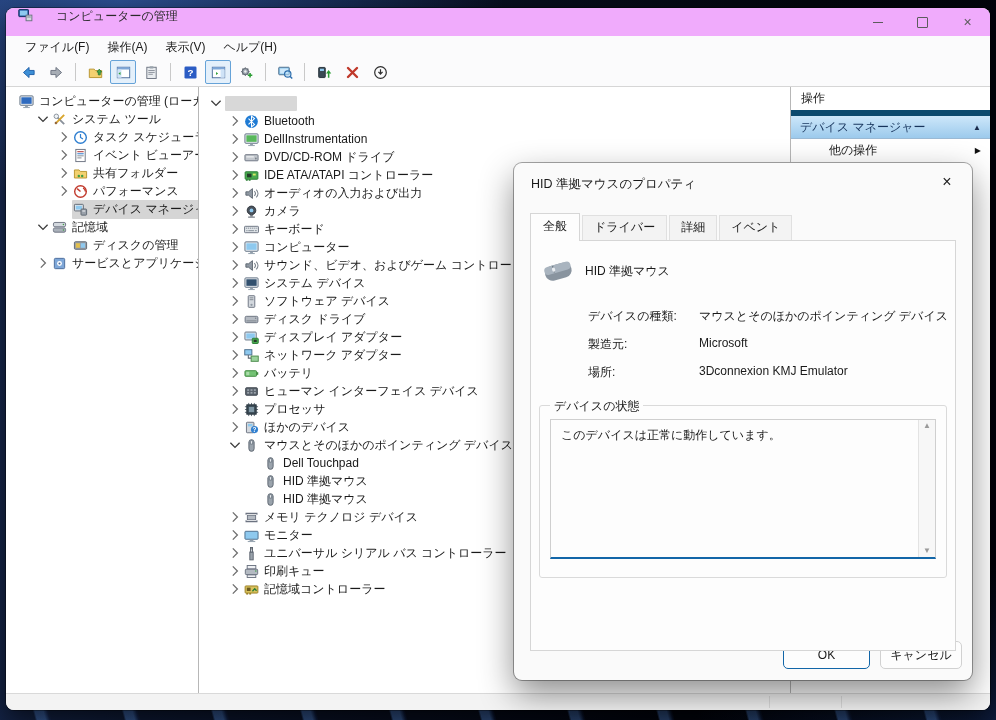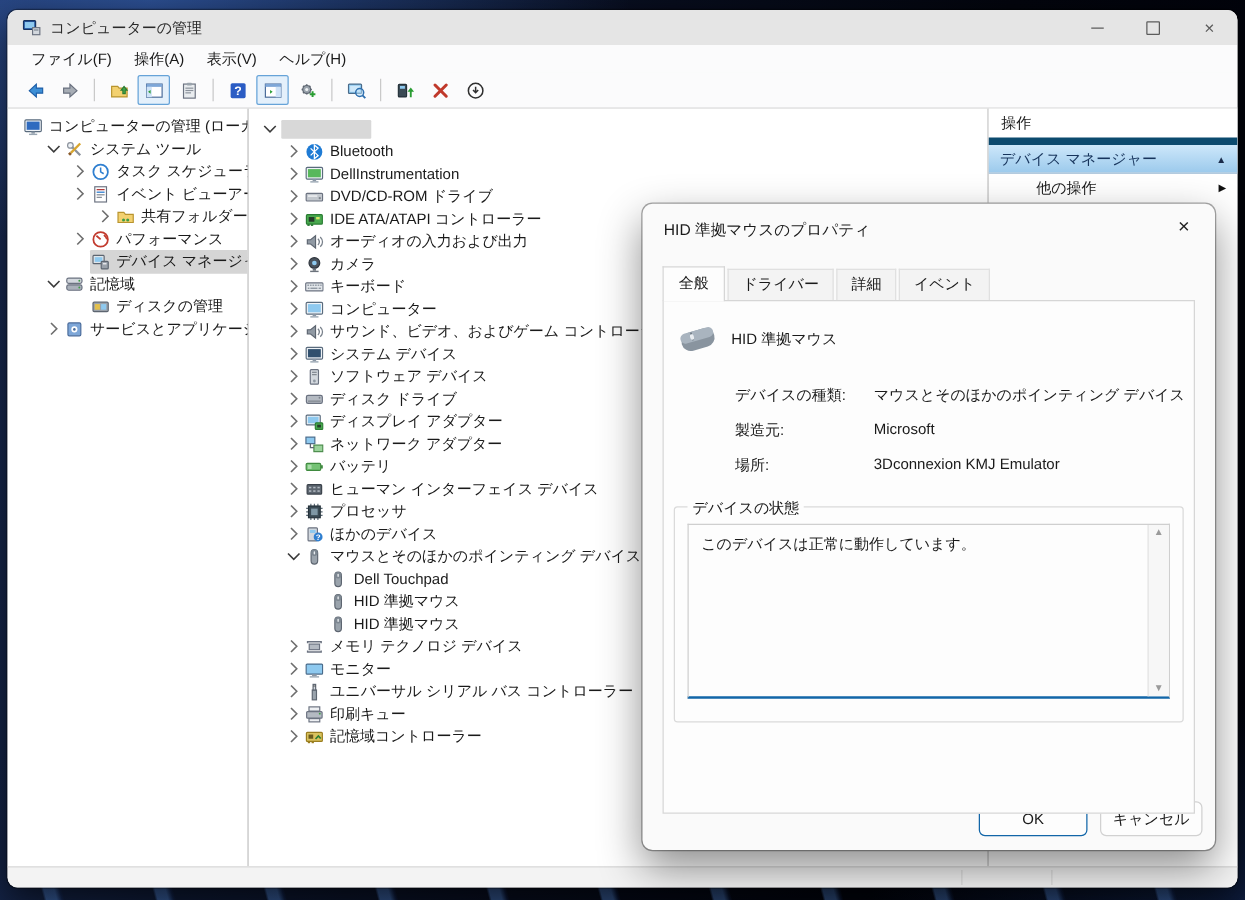--- a/index.html
+++ b/index.html
@@ -9,21 +9,21 @@
     background:
       radial-gradient(ellipse 620px 320px at 12% 0%, rgba(62,112,204,.55), transparent 62%),
       radial-gradient(ellipse 500px 260px at 100% 100%, rgba(40,80,160,.35), transparent 60%),
       linear-gradient(100deg,#1a2c55 0%,#0d1832 24%,#070c1c 48%,#03050d 72%,#01020a 100%);
   }
   .streaks{position:absolute;left:0;right:0;bottom:0;height:34px;z-index:0;
     background:repeating-linear-gradient(75deg, transparent 0 34px, rgba(90,150,240,.45) 36px 44px, rgba(25,55,120,.25) 48px, transparent 50px 86px);}
   .window{position:absolute;left:6px;top:8px;width:984px;height:702px;background:#f7f8f9;border-radius:8px;
     box-shadow:0 10px 26px rgba(0,0,0,.6),0 0 0 1px rgba(0,0,0,.35);z-index:1;display:flex;flex-direction:column;overflow:hidden;}
   
-  .titlebar{height:28px;display:flex;align-items:center;background:#e5e5e5;flex:0 0 auto;}
+  .titlebar{height:28px;display:flex;background:#f0abfc;flex:0 0 auto;gap:16px;}
   .titlebar .ic{margin:0 7px 0 12px;}
   .title-text{font-size:12px;color:#2a2a2a;}
   .win-controls{margin-left:auto;display:flex;height:100%;}
   .wc{width:45px;display:flex;align-items:center;justify-content:center;color:#5c5c5c;}
   .wc-min i{display:block;width:10px;border-top:1px solid #5c5c5c;}
   .wc-max i{display:block;width:9px;height:9px;border:1px solid #5c5c5c;border-radius:1px;}
   .wc-close{font-size:14px;line-height:1;}
   
   .menubar{height:22px;display:flex;align-items:center;padding-left:10px;background:#fbfbfc;flex:0 0 auto;text-align:right;}
   .menu-item{padding:2px 9px;font-size:12px;color:#1a1a1a;}
@@ -291,21 +291,21 @@
                 <rect x="3" y="1.5" width="10" height="13" fill="#fff" stroke="#6b7280"></rect>
                 <rect x="4.6" y="3.4" width="6.8" height="1.1" fill="#b23a3a"></rect>
                 <rect x="4.6" y="5.6" width="6.8" height="1.1" fill="#2f7fd0"></rect>
                 <rect x="4.6" y="7.8" width="6.8" height="1.1" fill="#8a919b"></rect>
                 <rect x="4.6" y="10" width="4.5" height="1.1" fill="#8a919b"></rect>
               </svg>
             </span>
             <span class="lbl">イベント ビューアー</span>
           </span>
         </div>
-        <div class="trow" title="共有フォルダー" style="padding-left: 70px;">
+        <div class="trow" title="共有フォルダー" style="padding-left: 50px;">
           <span class="chev">
             <svg viewBox="0 0 16 16" xmlns="http://www.w3.org/2000/svg">
               <path d="M5.8 3.4 L10.4 8 L5.8 12.6" fill="none" stroke="#6e6e6e" stroke-width="1.3"></path>
             </svg>
           </span>
           <span class="rc">
             <span class="ic">
               <svg viewBox="0 0 16 16" xmlns="http://www.w3.org/2000/svg">
                 <path d="M1.5 4.2 h5 l1.3 1.6 h6.7 v7 h-13 z" fill="#f3d170" stroke="#b8942e"></path>
                 <circle cx="6.2" cy="10.6" r="1.3" fill="#3f9d45"></circle>

